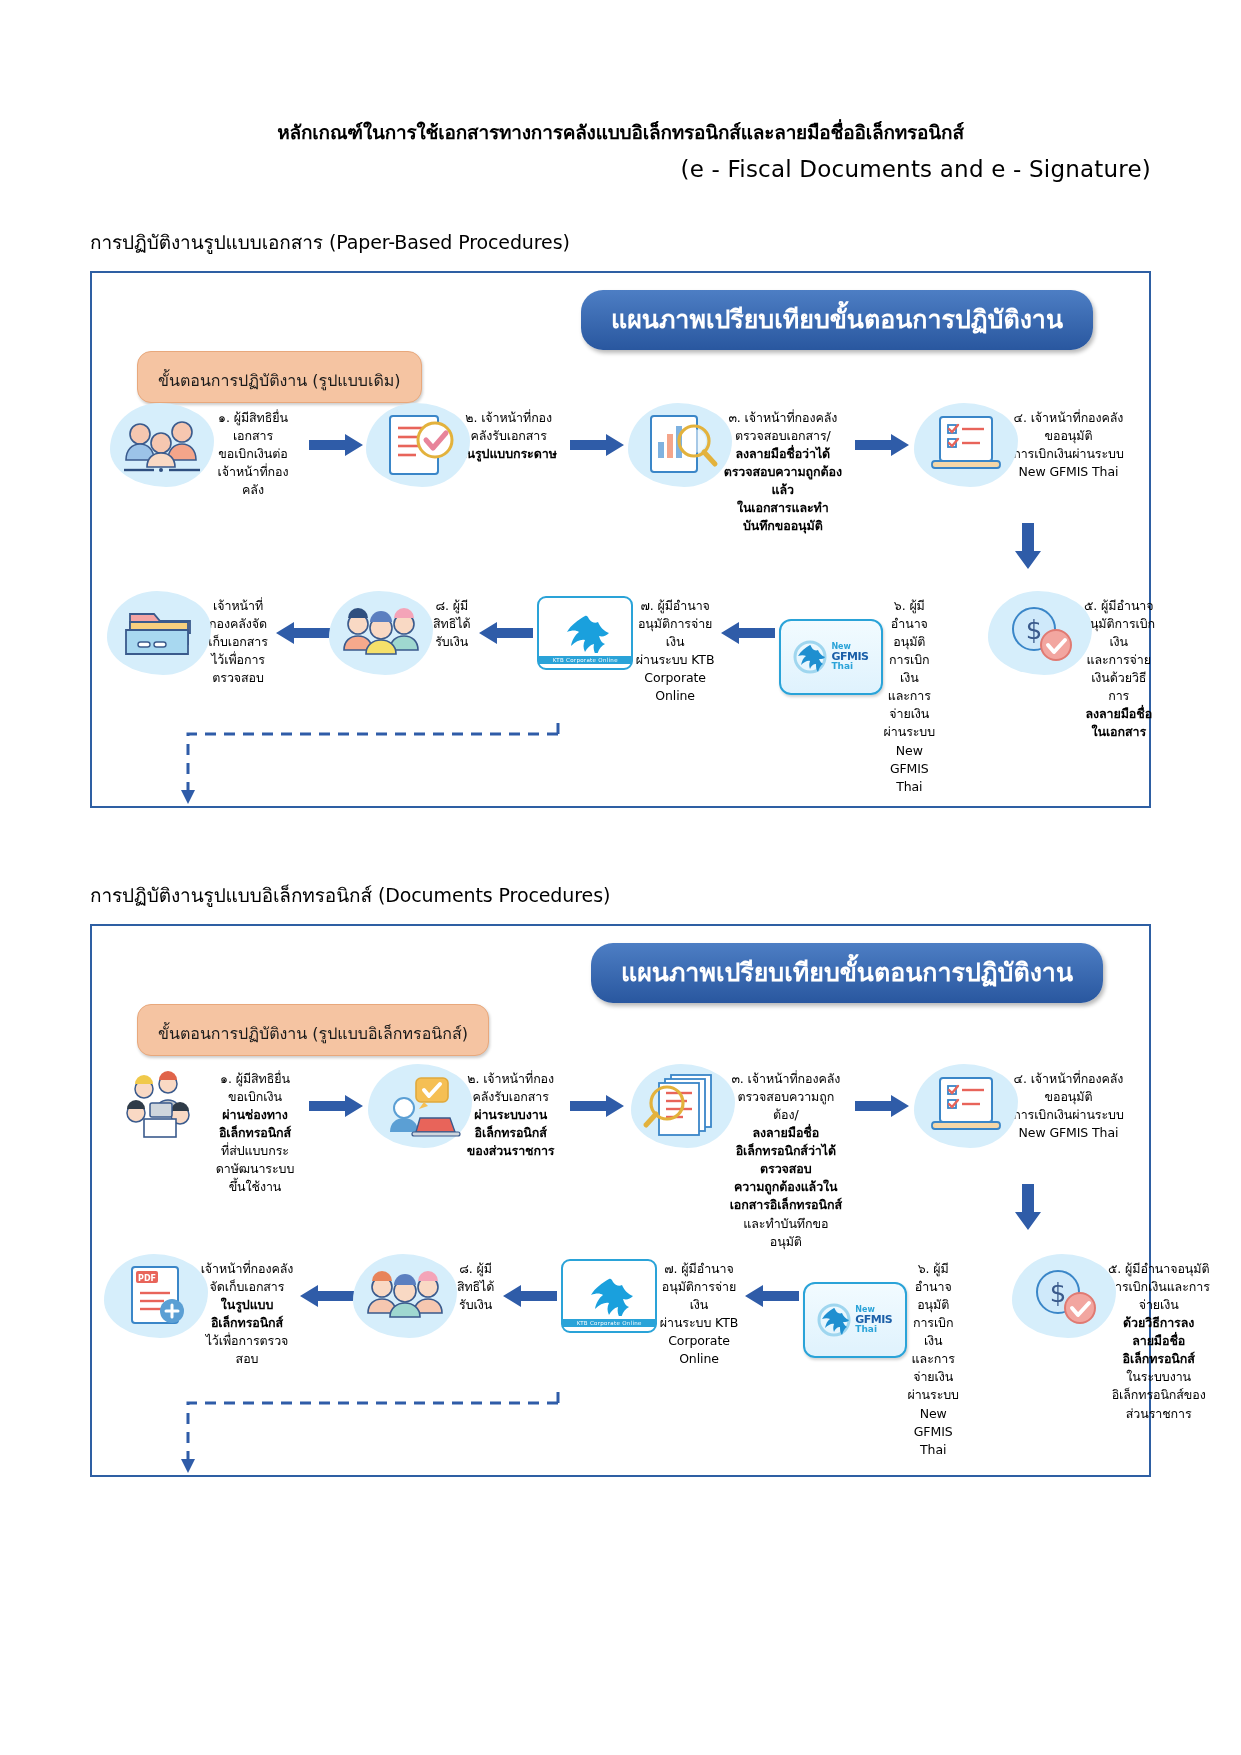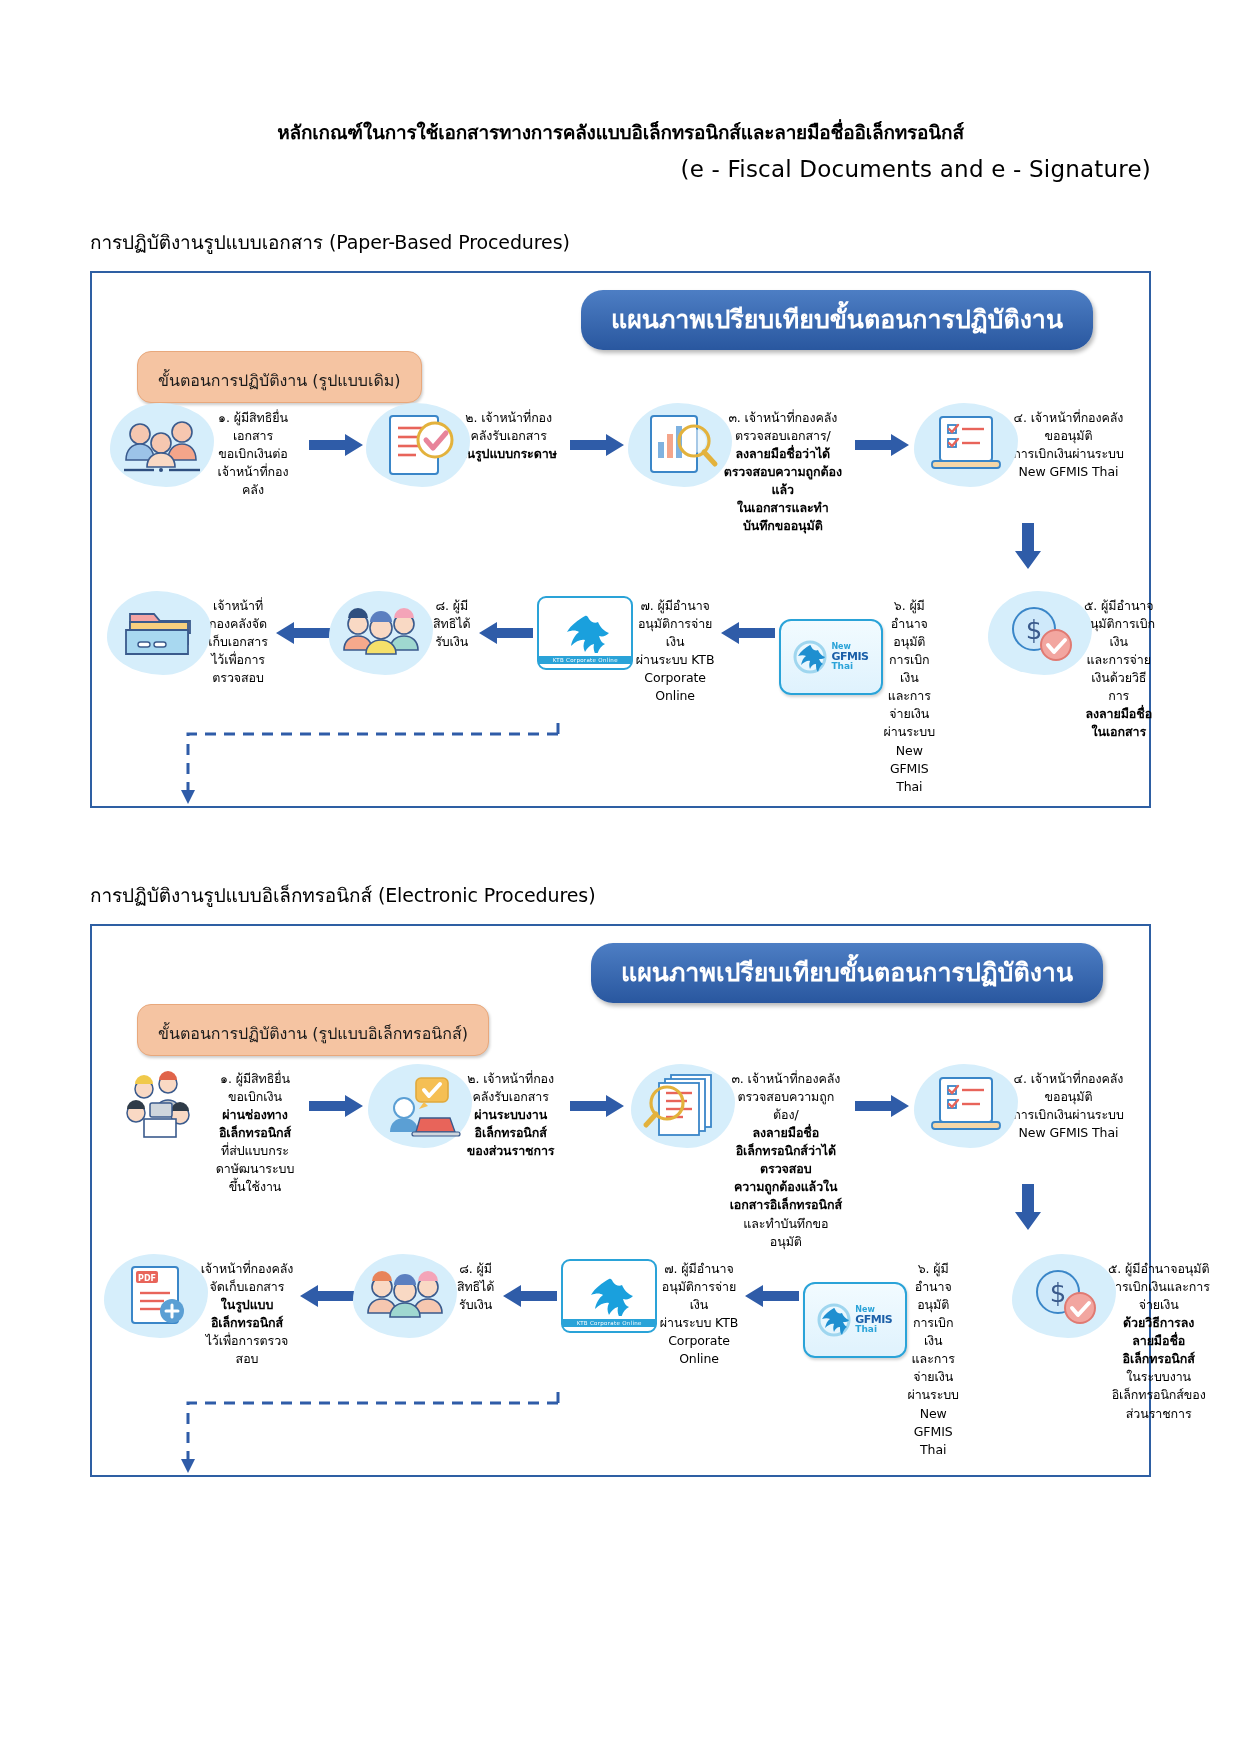--- a/index.html
+++ b/index.html
@@ -411,21 +411,21 @@
       </div>
     </div>
 
     <svg class="dashed-return" viewBox="0 0 1057 90" preserveAspectRatio="none">
       <path d="M466 18 H96 V78" fill="none" stroke="#2f5ca8" stroke-width="3" stroke-dasharray="11 8"></path>
       <path d="M96 88 l-7 -14 h14 z" fill="#2f5ca8"></path>
       <path d="M466 18 V6" fill="none" stroke="#2f5ca8" stroke-width="3" stroke-dasharray="11 8"></path>
     </svg>
   </div>
 
-  <div class="section-heading second">การปฏิบัติงานรูปแบบอิเล็กทรอนิกส์ (Electronic Procedures)</div>
+  <div class="section-heading second">การปฏิบัติงานรูปแบบอิเล็กทรอนิกส์ (Documents Procedures)</div>
 
   <div class="diagram electronic">
     <div class="banner">แผนภาพเปรียบเทียบขั้นตอนการปฏิบัติงาน</div>
     <div class="mode-label">ขั้นตอนการปฏิบัติงาน  (รูปแบบอิเล็กทรอนิกส์)</div>
 
     <div class="row row-1">
 
       <div class="step">
         <div class="art">
           <svg width="100" height="74" viewBox="0 0 100 74">

